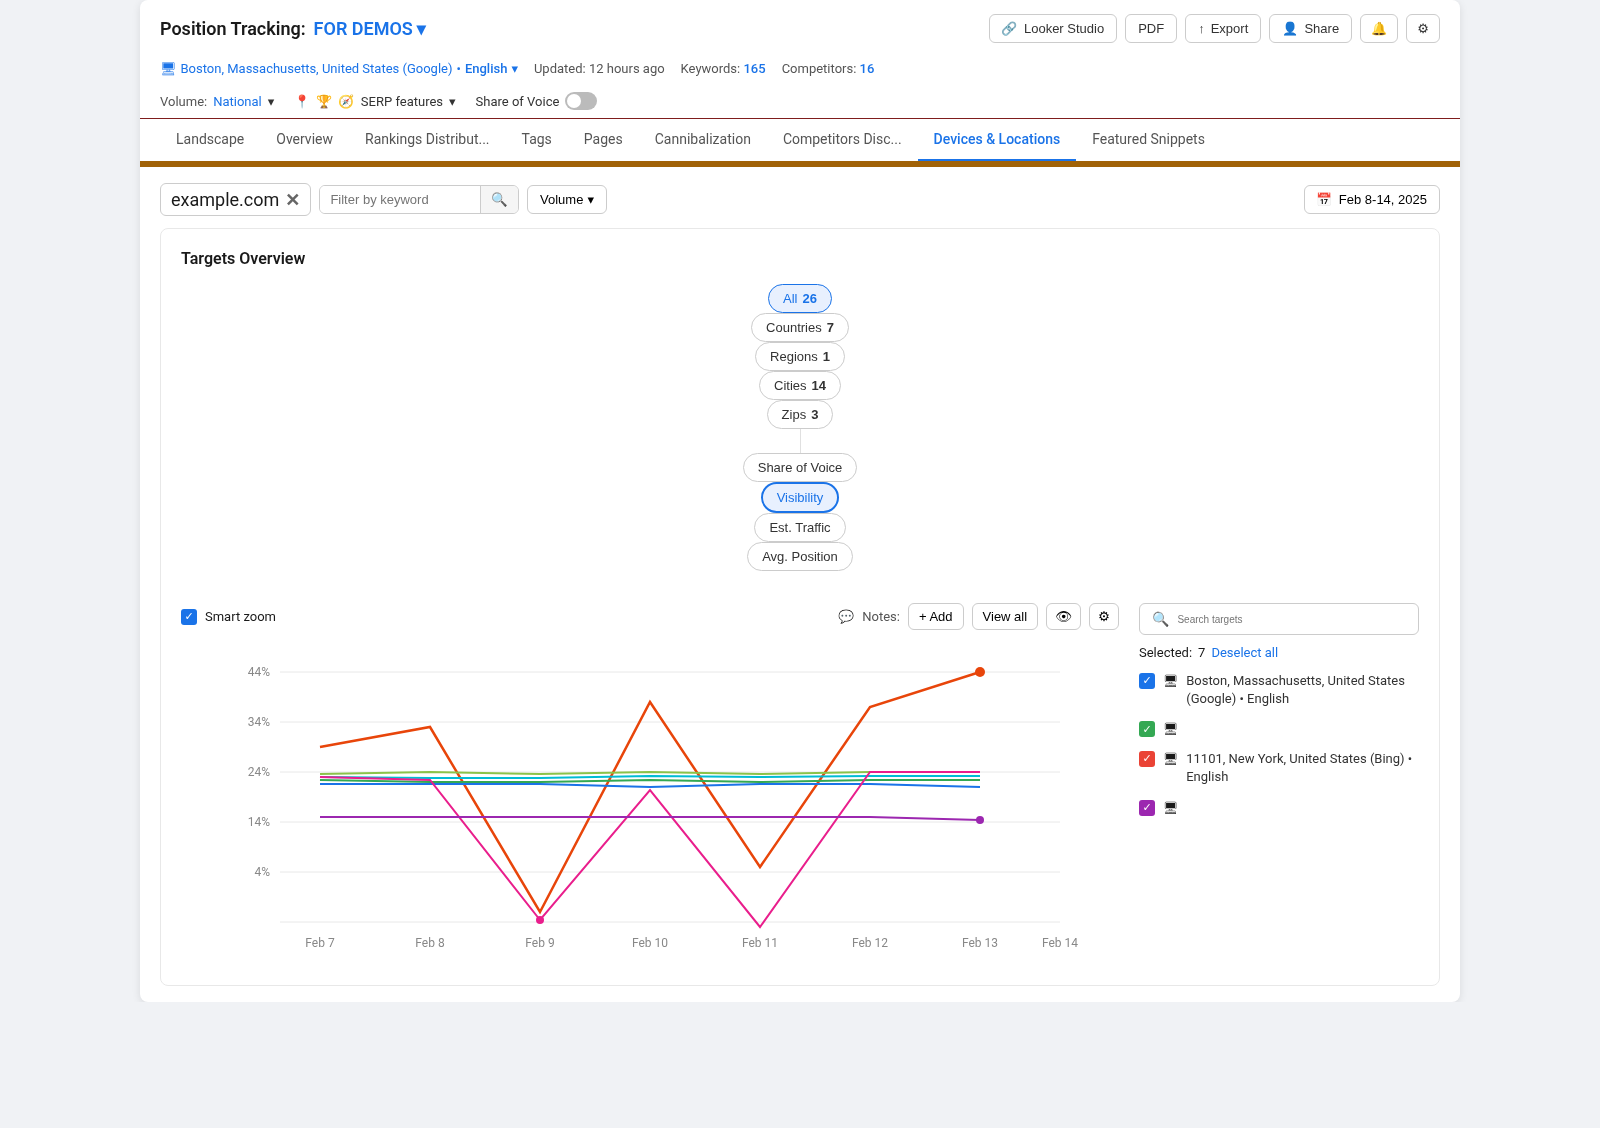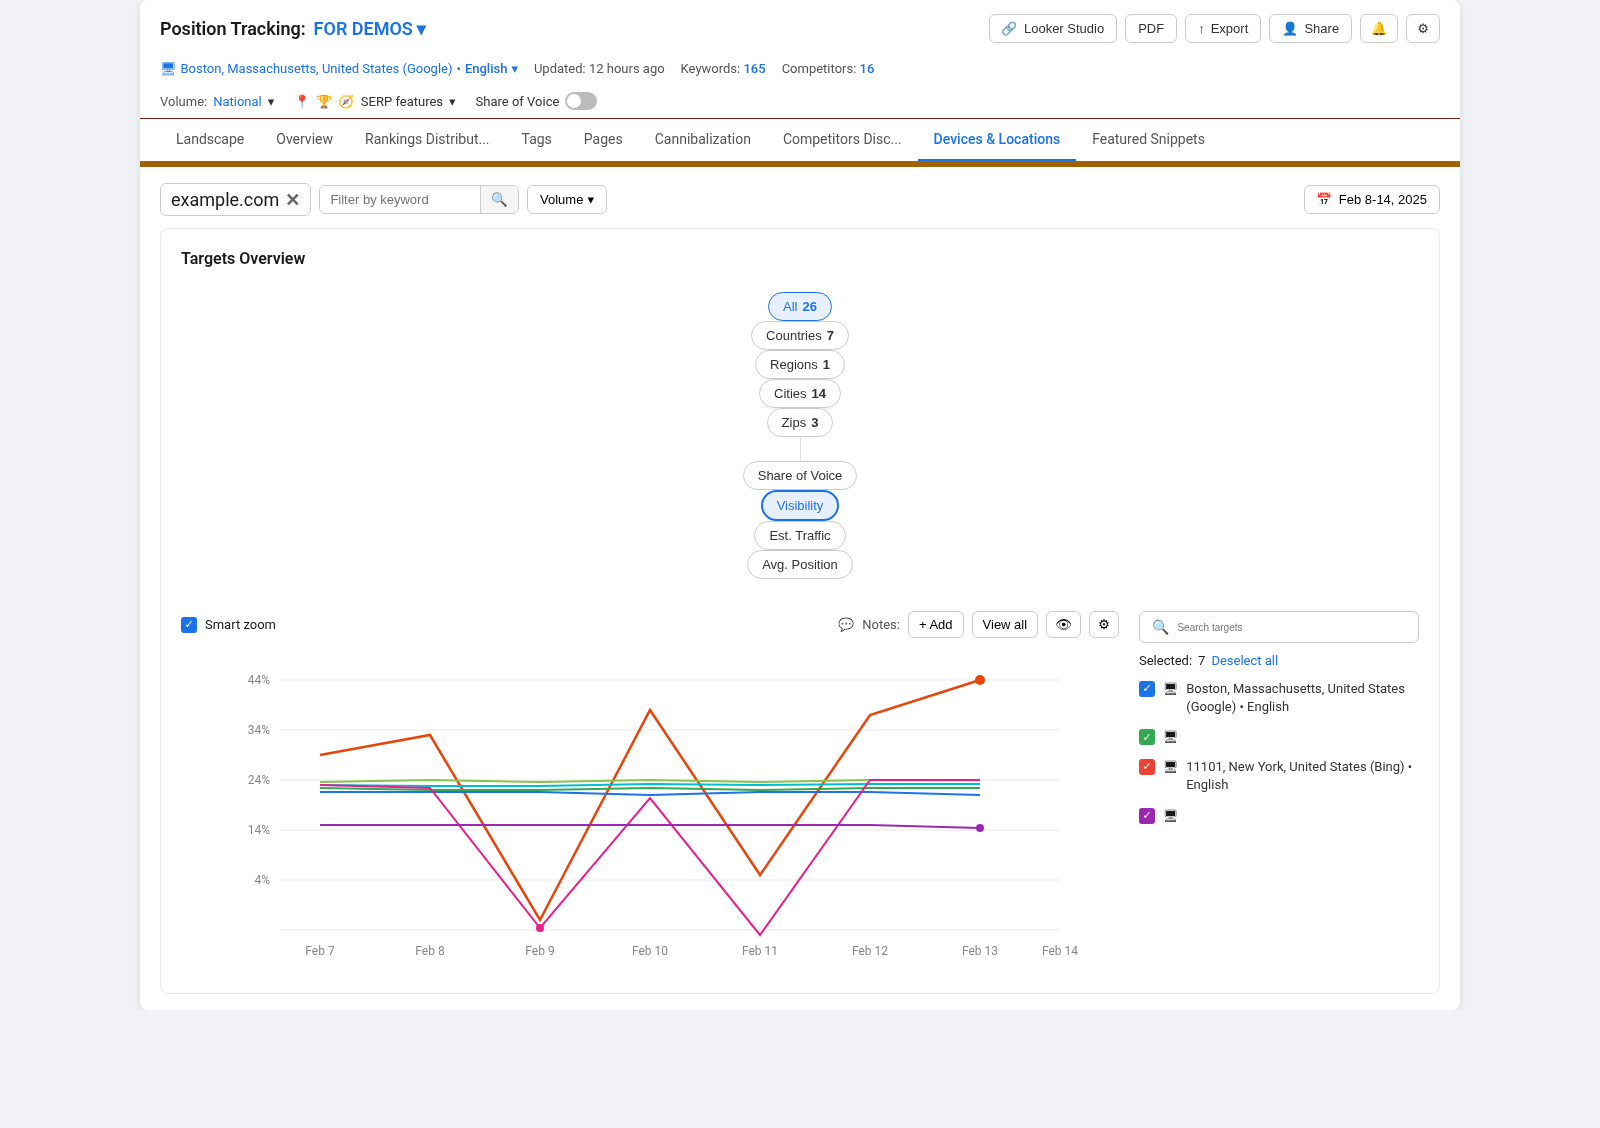--- a/index.html
+++ b/index.html
@@ -42,21 +42,21 @@
     .tag-chip { display: flex; align-items: center; gap: 6px; padding: 5px 10px; border: 1px solid #ccc; border-radius: 6px; background: #fff; font-size: 18px; }
     .tag-chip .close { cursor: pointer; color: #666; font-weight: 600; }
     .search-input { display: flex; align-items: center; border: 1px solid #ccc; border-radius: 6px; overflow: hidden; }
     .search-input input { border: none; outline: none; padding: 6px 10px; font-size: 13px; width: 160px; color: #999; }
     .search-input button { border: none; background: #f5f5f5; padding: 6px 10px; cursor: pointer; border-left: 1px solid #ccc; }
     .volume-btn { display: flex; align-items: center; gap: 4px; padding: 6px 12px; border: 1px solid #ccc; border-radius: 6px; background: #fff; cursor: pointer; font-size: 13px; }
     .date-btn { display: flex; align-items: center; gap: 6px; padding: 6px 12px; border: 1px solid #ccc; border-radius: 6px; background: #fff; cursor: pointer; font-size: 13px; }
     
     
     .card { border: 1px solid #e8e8e8; border-radius: 8px; padding: 20px; }
-    .card-title { font-size: 16px; font-weight: 600; margin-bottom: 24px; }
+    .card-title { font-size: 16px; font-weight: 600; margin-bottom: 16px; }
     
     
     .segment-tabs { display: flex; align-items: center; margin-bottom: 32px; flex-wrap: wrap; flex-direction: column; }
     .seg-btn { padding: 6px 14px; border: 1px solid #ccc; border-radius: 20px; background: #fff; cursor: pointer; font-size: 13px; color: #333; display: flex; align-items: center; gap: 5px; }
     .seg-btn.active { background: #e8f0fe; border-color: #1a73e8; color: #1a73e8; }
     .seg-btn .count { font-weight: 700; }
     .seg-divider { width: 1px; height: 24px; background: #e0e0e0; margin: 0 4px; }
     .metric-btn { padding: 6px 14px; border: 1px solid #ccc; border-radius: 20px; background: #fff; cursor: pointer; font-size: 13px; color: #333; }
     .metric-btn.active { background: #e8f0fe; border-color: #1a73e8; color: #1a73e8; border-width: 2px; }
     

